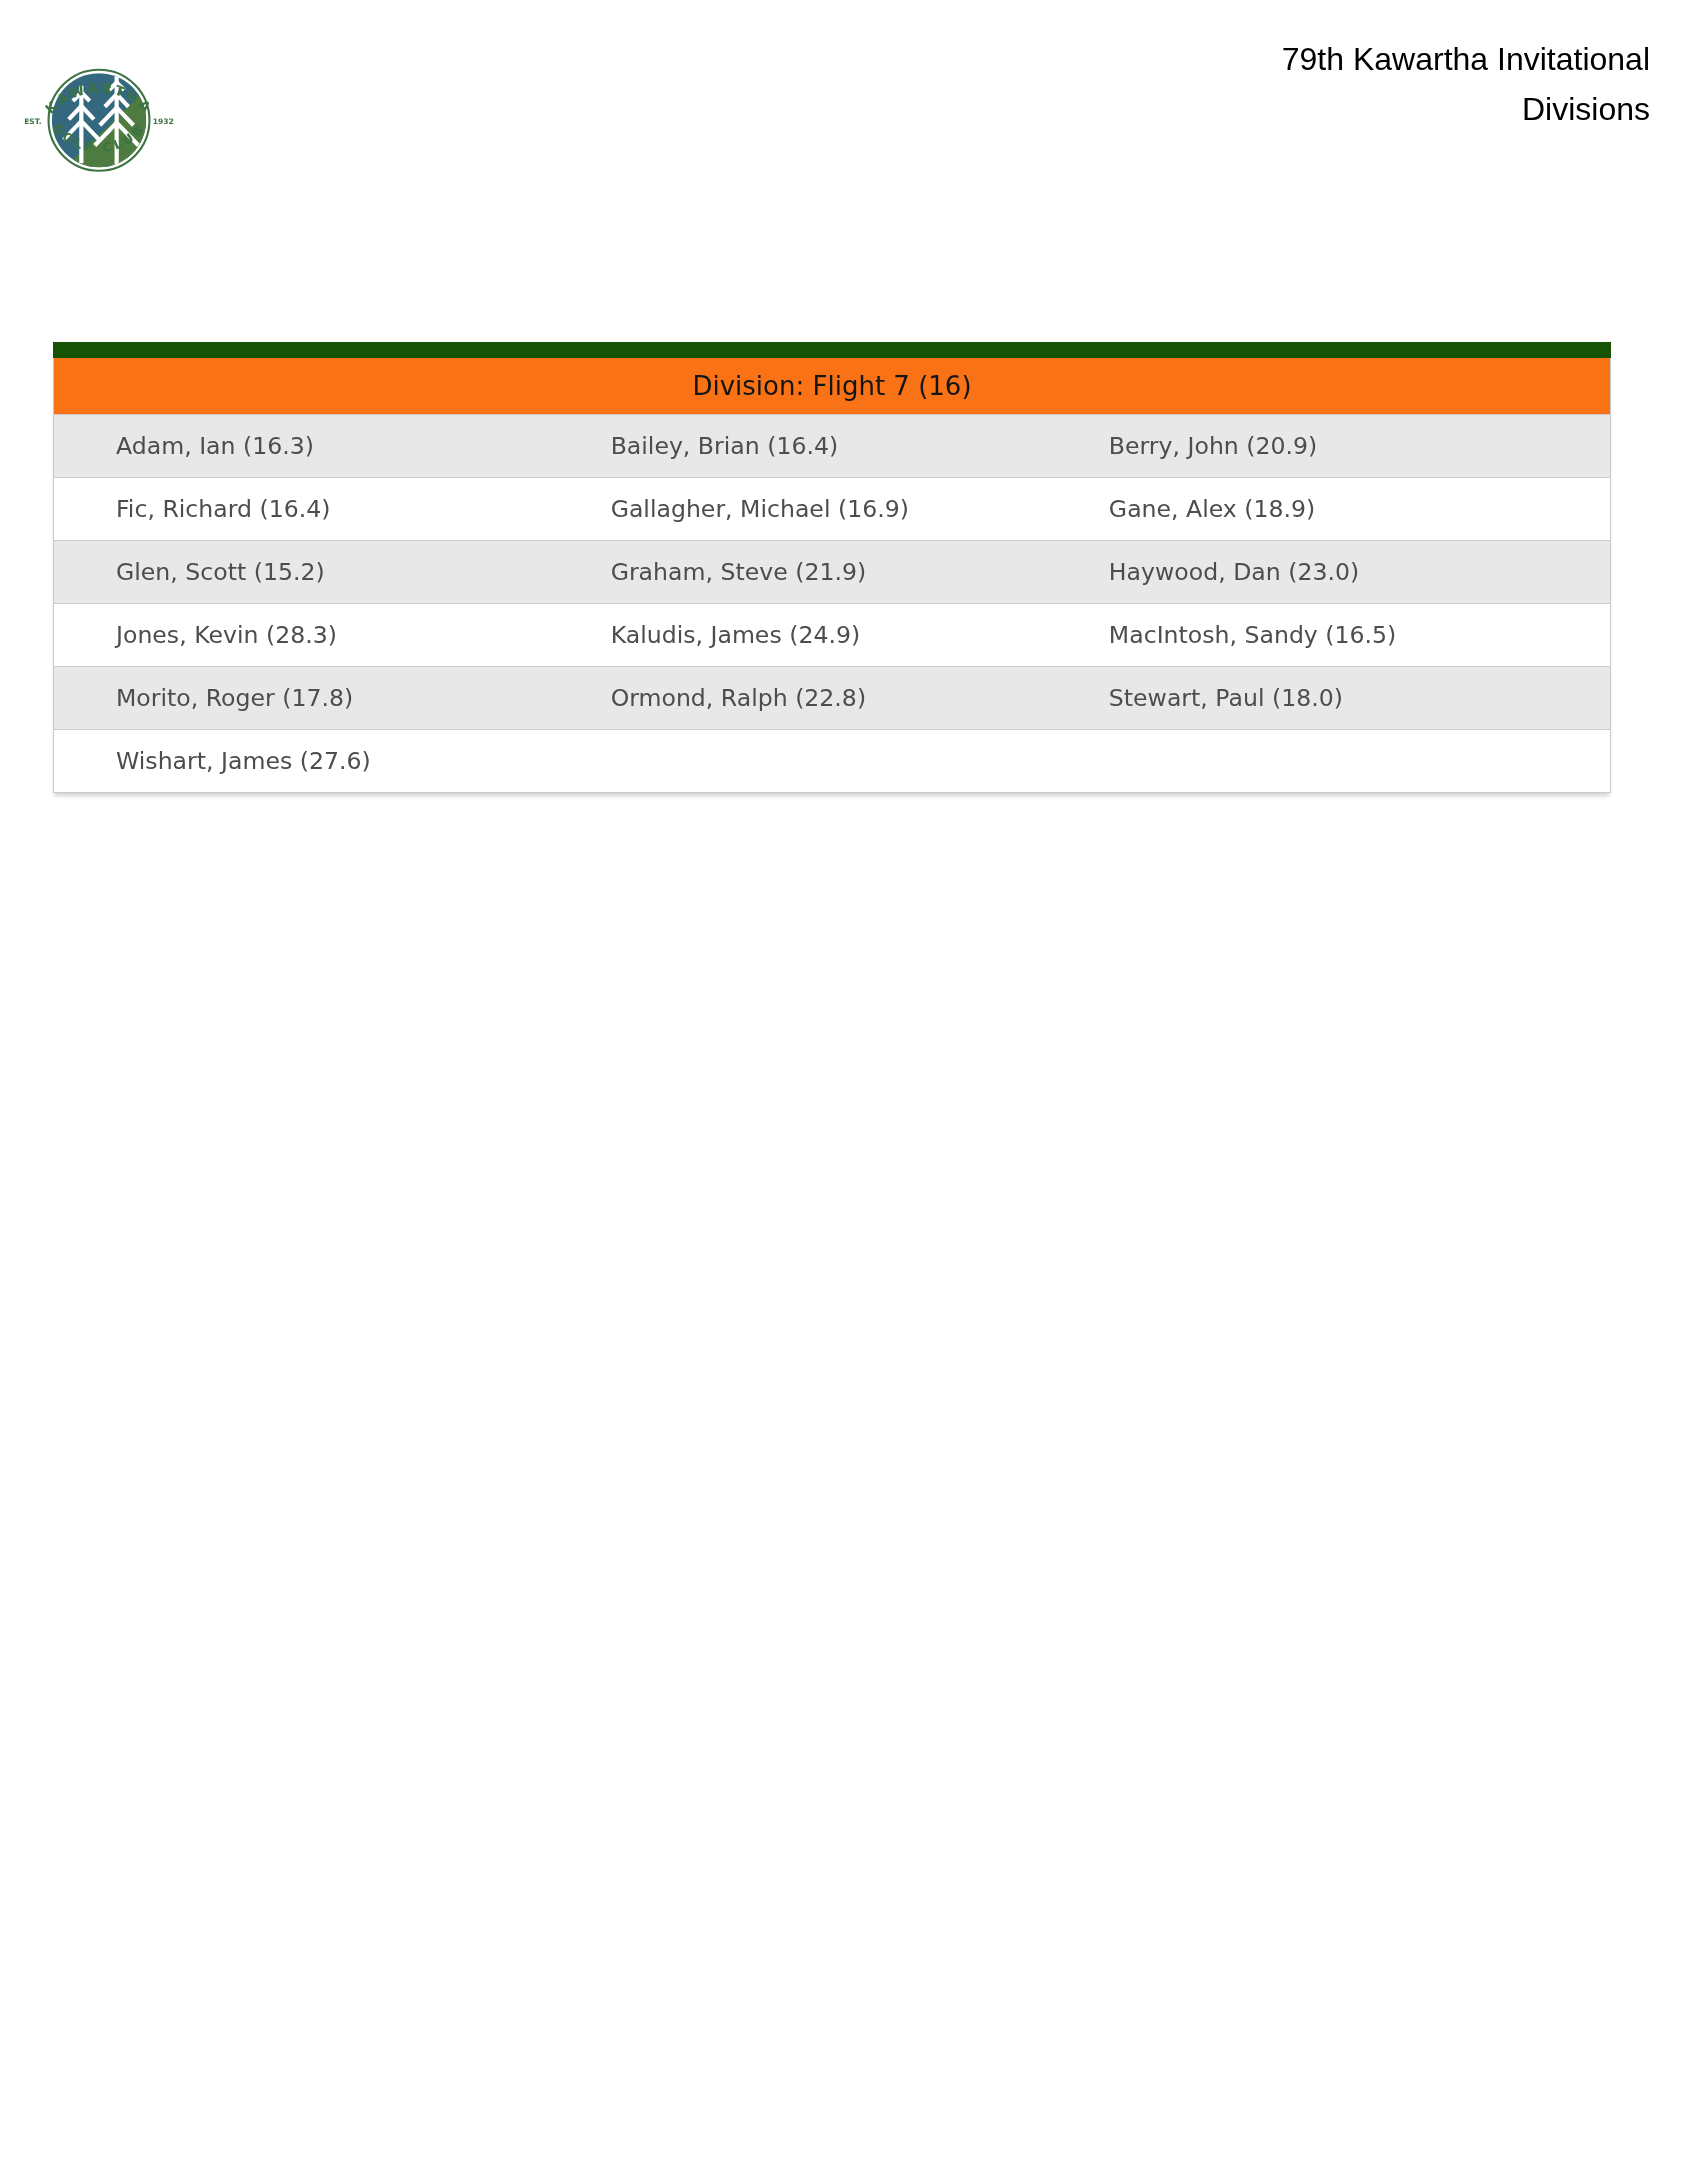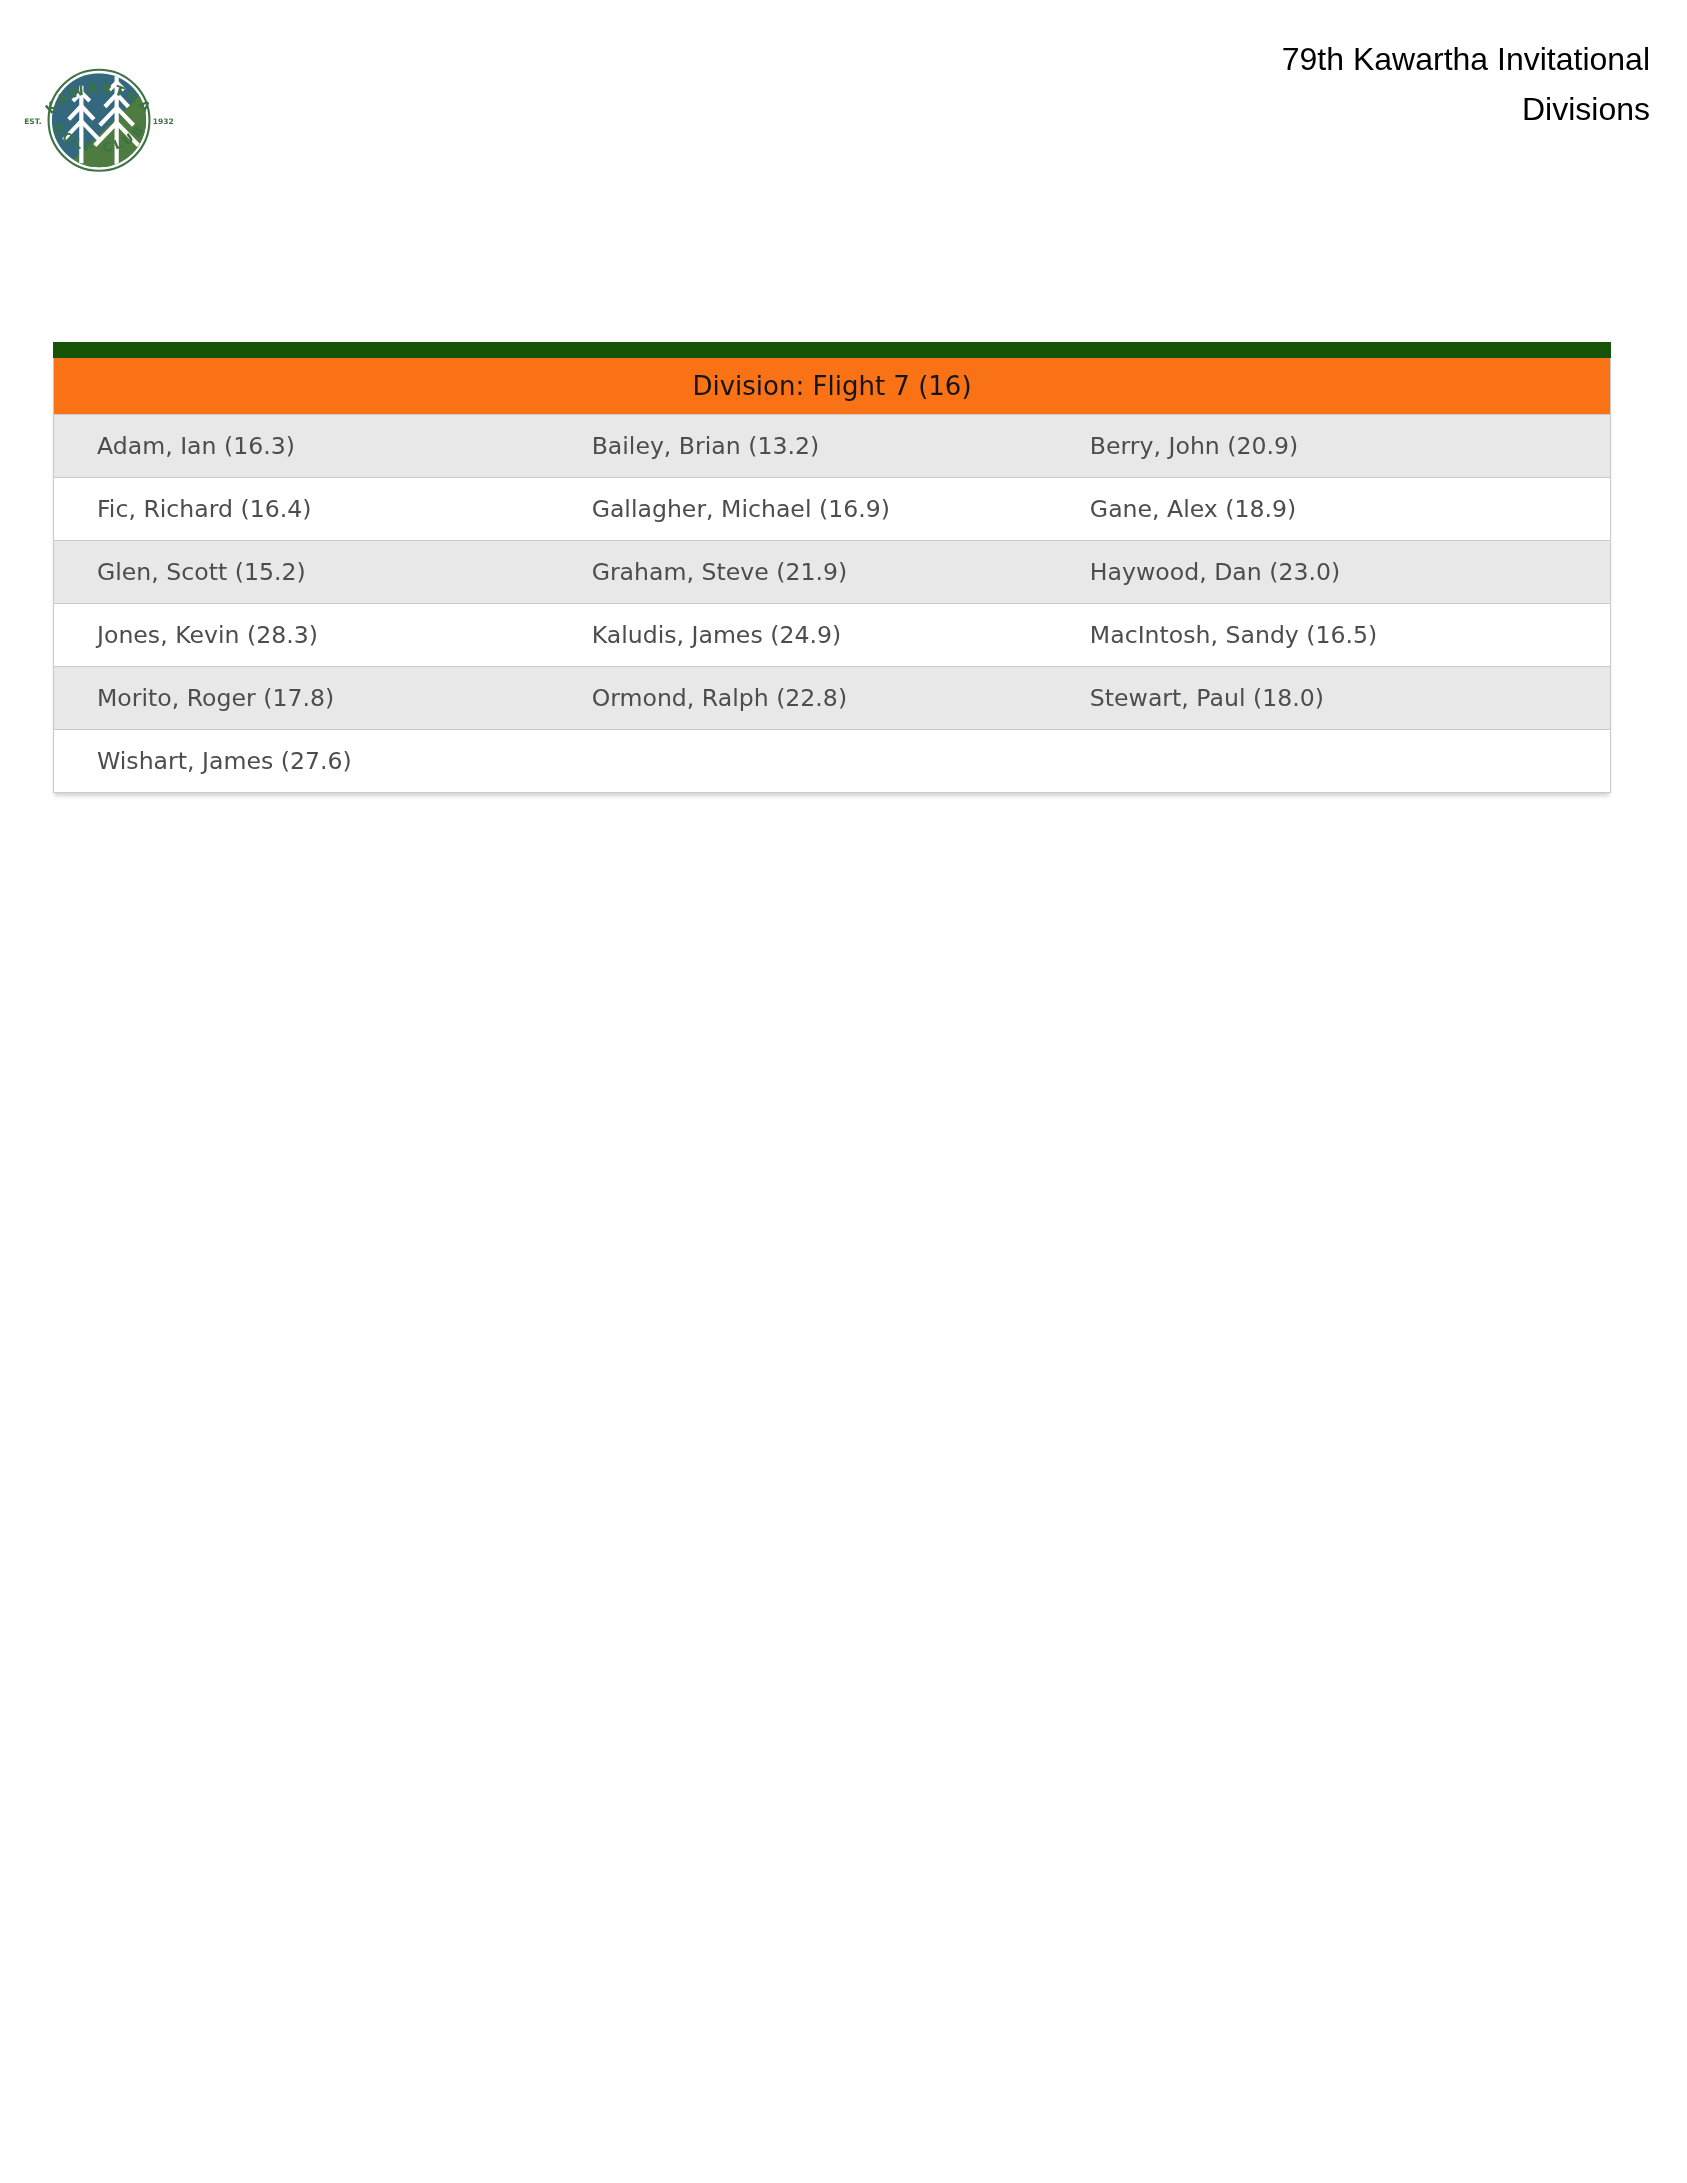--- a/index.html
+++ b/index.html
@@ -69,21 +69,21 @@
     font-weight: 400;
     color: #151515;
     text-align: center;
     vertical-align: middle;
     background: #f97316;
     border-bottom: 1.7px solid #cbcbcb;
   }
 
   table.division td {
     height: 63px;
-    padding-left: 43px;
+    padding-left: 62px;
     font-size: 23.6px;
     color: #4d4d4d;
     vertical-align: middle;
     border-bottom: 1.7px solid #cbcbcb;
     white-space: nowrap;
     overflow: hidden;
   }
   table.division tbody tr:nth-child(odd)  { background: #e8e8e8; }
   table.division tbody tr:nth-child(even) { background: #ffffff; }
 </style>
@@ -148,21 +148,21 @@
         <col class="c3">
       </colgroup>
     <thead>
       <tr>
         <th colspan="3">Division: Flight 7 (16)</th>
       </tr>
     </thead>
     <tbody>
       <tr>
         <td>Adam, Ian (16.3)</td>
-        <td>Bailey, Brian (13.2)</td>
+        <td>Bailey, Brian (16.4)</td>
         <td>Berry, John (20.9)</td>
       </tr>
       <tr>
         <td>Fic, Richard (16.4)</td>
         <td>Gallagher, Michael (16.9)</td>
         <td>Gane, Alex (18.9)</td>
       </tr>
       <tr>
         <td>Glen, Scott (15.2)</td>
         <td>Graham, Steve (21.9)</td>

